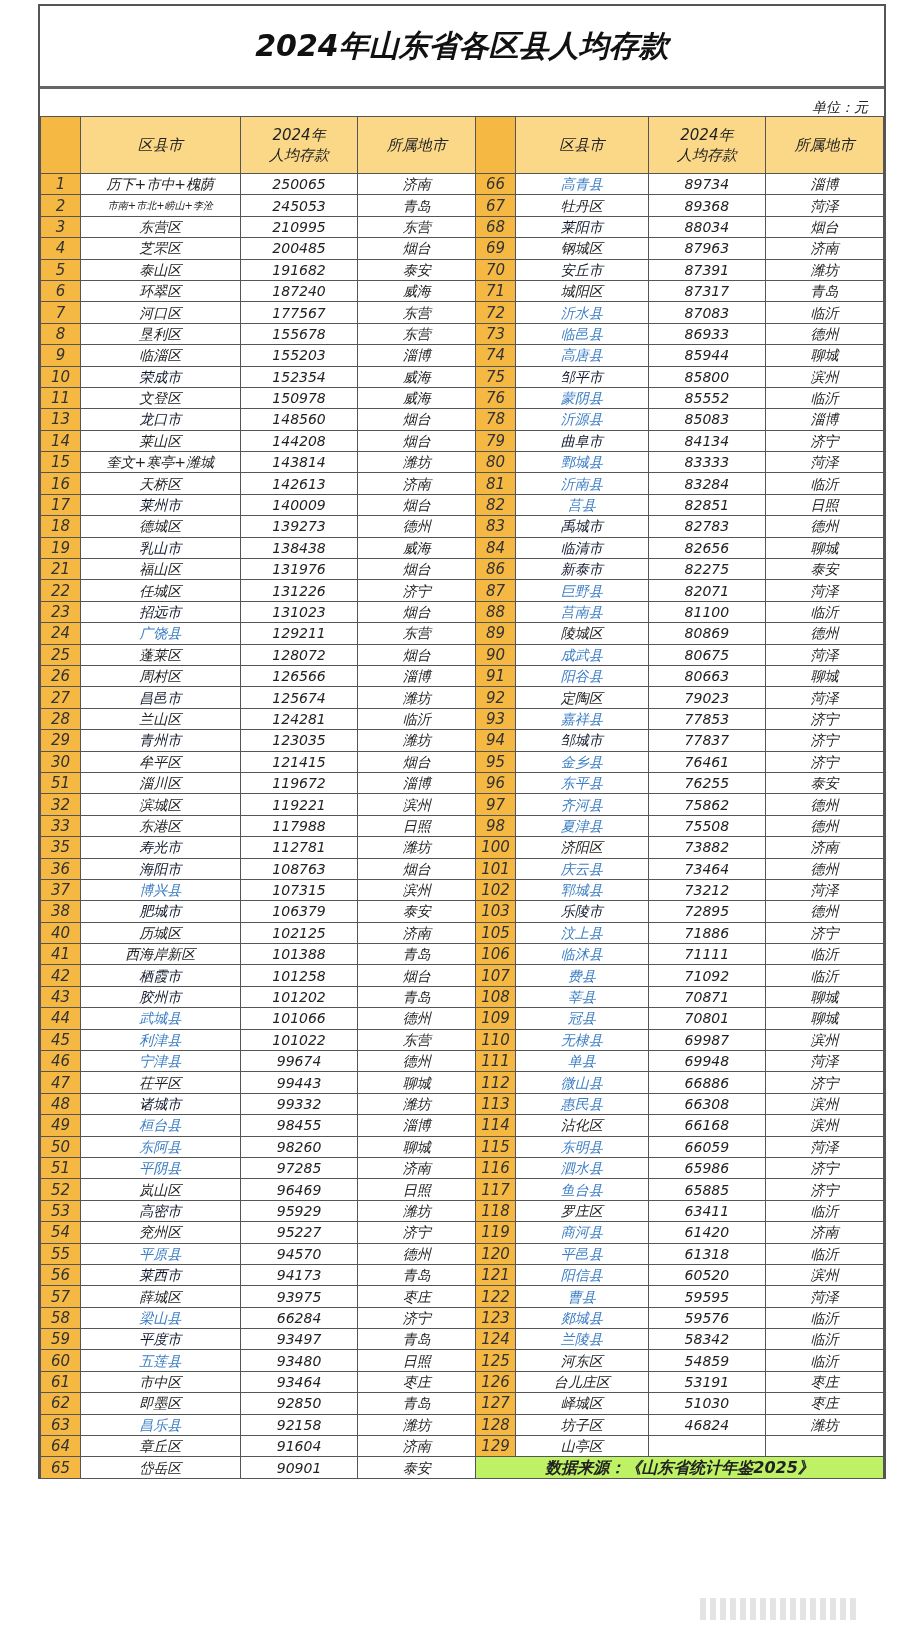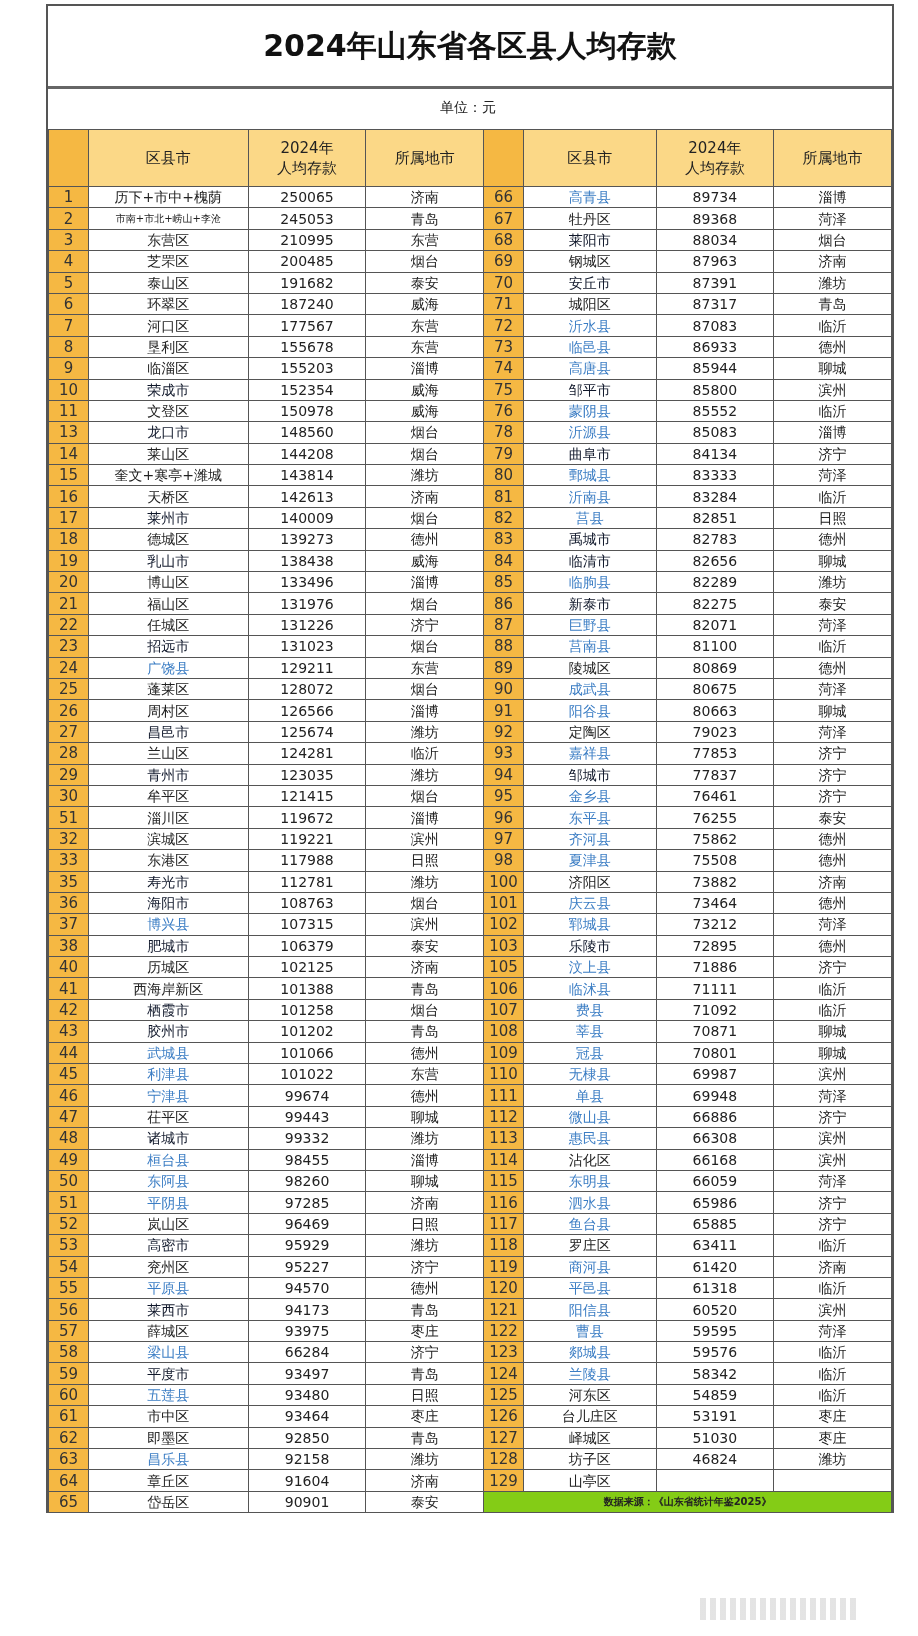--- a/index.html
+++ b/index.html
@@ -1,28 +1,28 @@
 <!DOCTYPE html>
 <html><head>
 <meta charset="utf-8">
 <style>
   html,body{margin:0;padding:0;background:#fff;}
   body{width:918px;height:1636px;position:relative;font-family:"DejaVu Sans","Liberation Sans",sans-serif;overflow:hidden;}
-  .sheet{position:absolute;left:46px;top:4px;width:844px;border:2px solid #555;border-bottom:none;background:#fff;}
+  .sheet{position:absolute;left:38px;top:4px;width:844px;border:2px solid #555;border-bottom:none;background:#fff;font-style:italic;}
   .title{height:80px;display:flex;align-items:center;justify-content:center;font-size:30px;font-weight:bold;color:#111;border-bottom:3px solid #666;}
-  .unit{height:40px;text-align:center;font-size:14px;padding-right:4px;line-height:36px;color:#222;}
+  .unit{height:27px;text-align:right;font-size:14px;padding-right:16px;line-height:36px;color:#222;}
   table{border-collapse:collapse;width:100%;table-layout:fixed;}
   th{background:#fbd887;font-weight:normal;font-size:15px;color:#222;border:1px solid #555;height:54px;line-height:20px;}
   th.num{background:#f5b843;}
   td{border:1px solid #555;height:20.4px;padding:0;font-size:14px;text-align:center;color:#222;line-height:20px;white-space:nowrap;overflow:hidden;}
   td.num{background:#f5b843;color:#333;font-size:15px;}
   td.small{font-size:10px;}
   .red{color:#0f172a;}
   .blue{color:#3b7dc4;}
-  .src{background:#84cc16;text-align:center;font-size:10px;font-weight:bold;margin-left:28px;}
+  .src{background:#bef264;text-align:center;font-size:16px;font-weight:bold;margin-left:28px;}
   .wm{position:absolute;left:700px;top:1598px;width:160px;height:22px;background:repeating-linear-gradient(90deg,#ddd 0 6px,#fff 6px 10px);opacity:0.8;}
 </style>
 </head>
 <body>
 
 <div class="sheet">
   <div class="title">2024年山东省各区县人均存款</div>
   <div class="unit">单位：元</div>
   <table>
     <colgroup>
@@ -224,30 +224,20 @@
           <td class="num">19</td>
           <td class="red ">乳山市</td>
           <td>138438</td>
           <td>威海</td>
           <td class="num">84</td>
           <td class="red ">临清市</td>
           <td>82656</td>
           <td>聊城</td>
         </tr>
         <tr>
-          <td class="num">20</td>
-          <td class=" ">博山区</td>
-          <td>133496</td>
-          <td>淄博</td>
-          <td class="num">85</td>
-          <td class="blue ">临朐县</td>
-          <td>82289</td>
-          <td>潍坊</td>
-        </tr>
-        <tr>
           <td class="num">21</td>
           <td class=" ">福山区</td>
           <td>131976</td>
           <td>烟台</td>
           <td class="num">86</td>
           <td class="red ">新泰市</td>
           <td>82275</td>
           <td>泰安</td>
         </tr>
         <tr>

